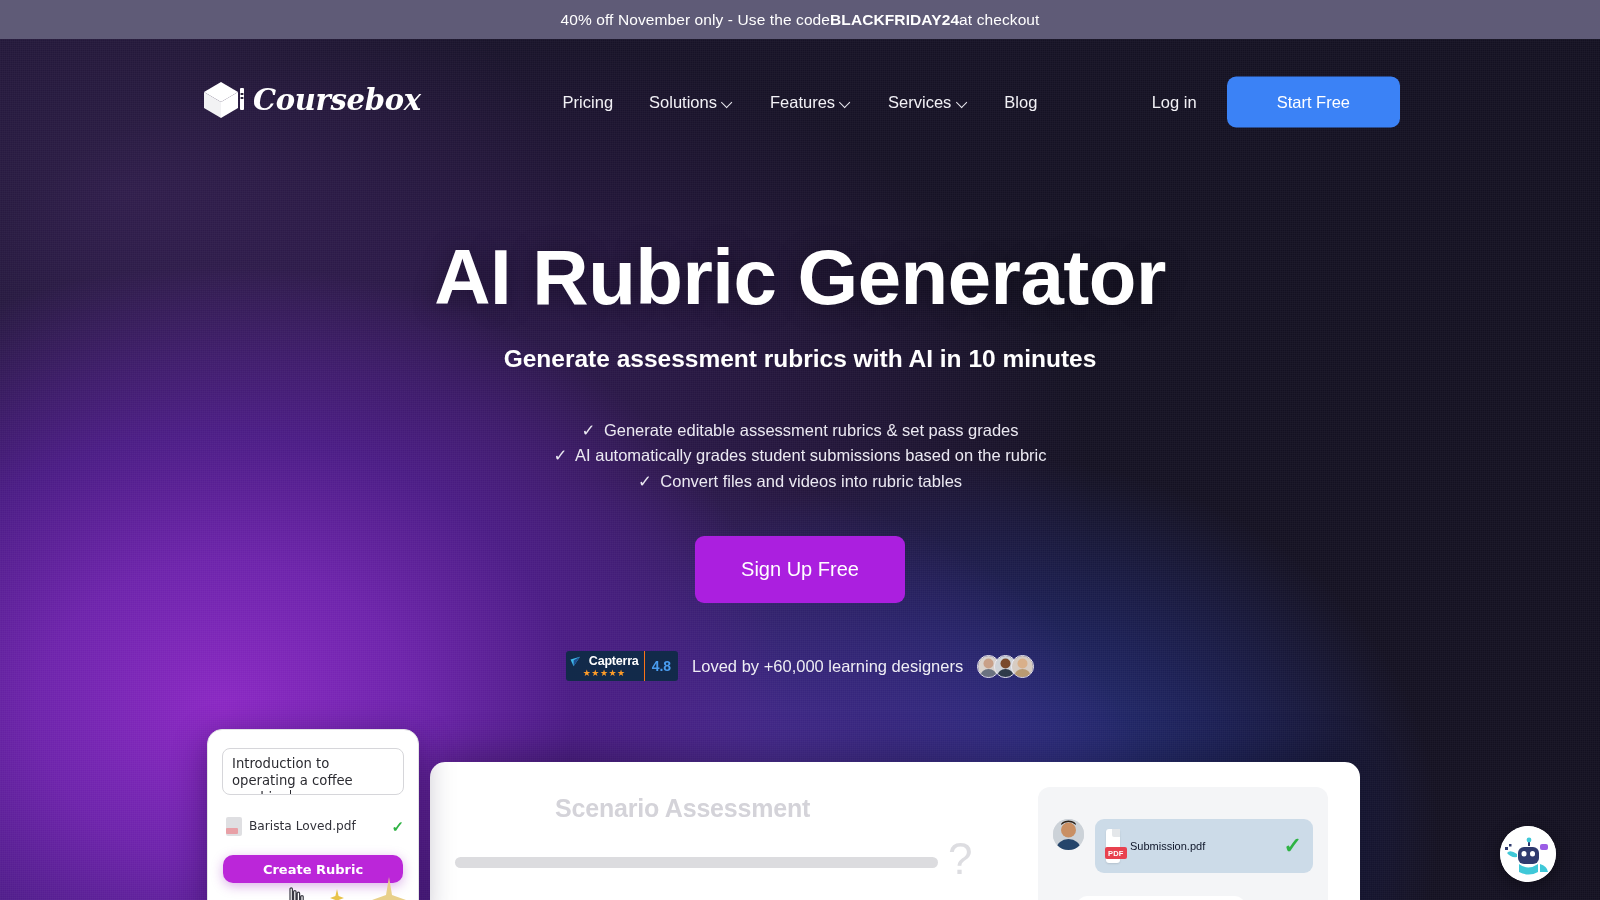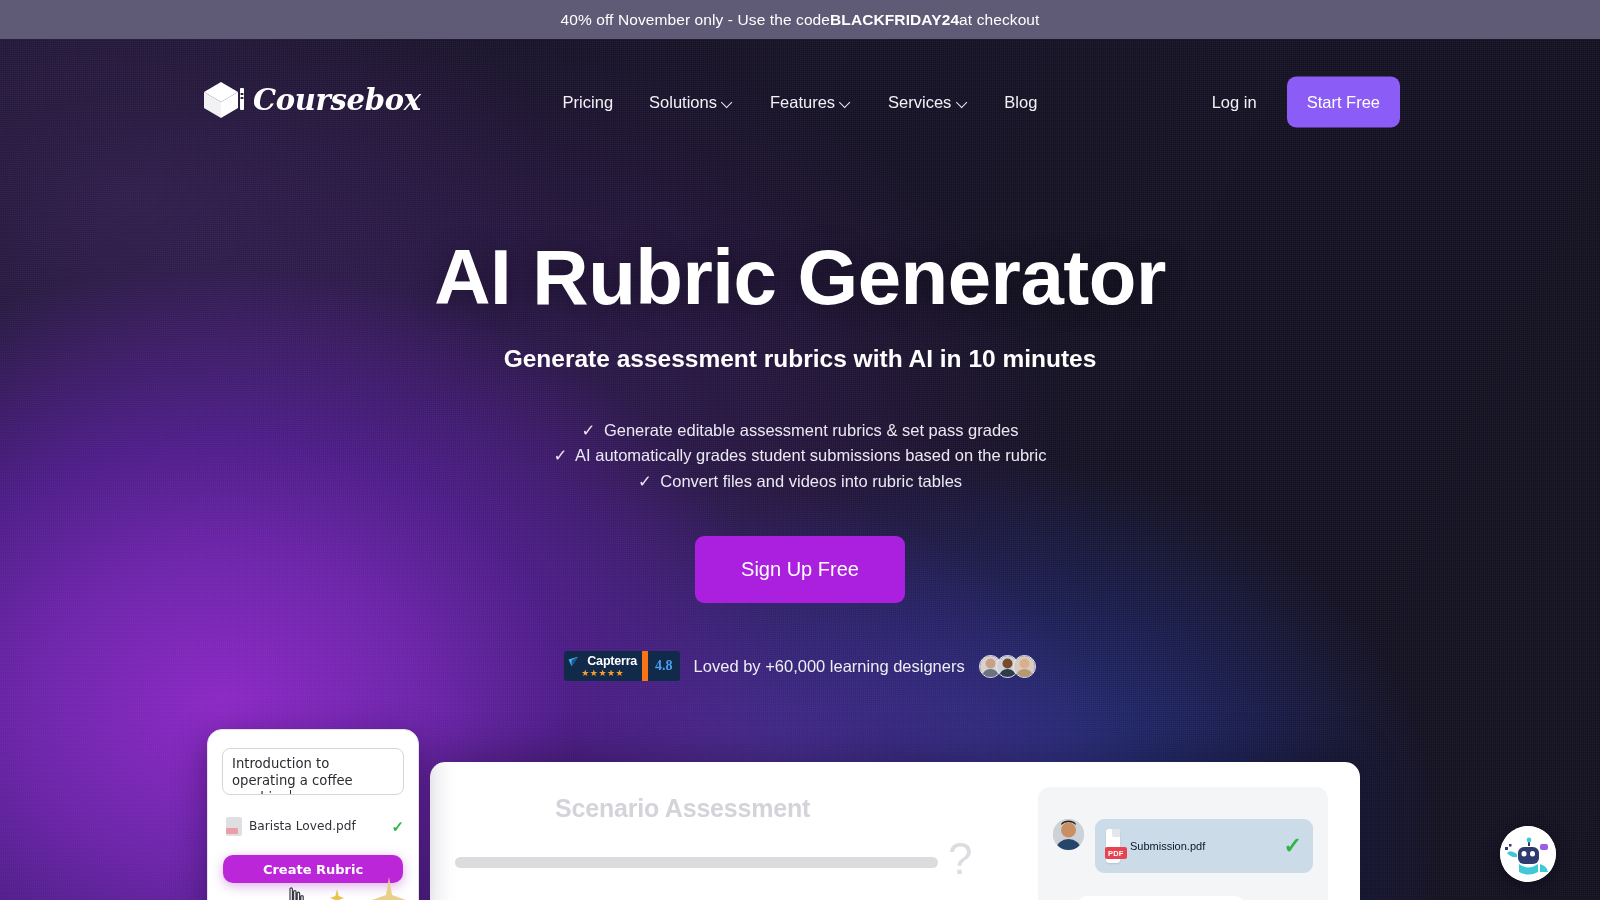--- a/index.html
+++ b/index.html
@@ -70,22 +70,22 @@
     content:""; position:absolute; left:0; top:1px;
     width:7px; height:7px; border-right:1.8px solid #e9e8ef; border-bottom:1.8px solid #e9e8ef;
     transform:rotate(45deg);
   }
   #header-actions{
     position:absolute; right:200px; top:50%; transform:translateY(-50%);
     display:flex; align-items:center; gap:30px;
   }
   #login-link{ color:#f2f1f6; font-size:16.5px; cursor:pointer; }
   #start-free-btn{
-    background:#8b5cf6; color:#fff; font-size:16.5px;
-    padding:16px 20px; border-radius:9px; cursor:pointer; border:none;
+    background:#3b82f6; color:#fff; font-size:16.5px;
+    padding:16px 50px; border-radius:9px; cursor:pointer; border:none;
     font-family:inherit;
   }
 
   
   #hero-content{
     position:absolute; left:0; top:0; width:1600px; z-index:20; text-align:center;
   }
   #hero-title{
     margin-top:198px; color:#fff; font-size:78px; font-weight:700;
     letter-spacing:-.5px; line-height:1.05;
@@ -110,21 +110,21 @@
   #capterra-badge{
     display:flex; align-items:stretch; background:#122a4a;
     border-radius:3px; overflow:hidden; height:30px;
   }
   #capterra-badge .cl{ display:flex; flex-direction:column; justify-content:center; padding:2px 5px 2px 4px; }
   #capterra-badge .ctop{ display:flex; align-items:center; gap:8px; }
   #capterra-badge .cname{ color:#fff; font-size:12.5px; font-weight:700; letter-spacing:-.2px; }
   #capterra-badge .stars{ color:#ff9d28; font-size:9px; letter-spacing:.5px; line-height:9px; margin-top:1px; }
   #capterra-badge .cr{
     display:flex; align-items:center; padding:0 7px;
-    border-left:6px solid #f97316; color:#4a9df0; font-size:14px; font-weight:700;font-family:Liberation Serif, serif;
+    border-left:1px solid #f97316; color:#4a9df0; font-size:14px; font-weight:700;
   }
   #proof-text{ color:#eeedf4; font-size:16.5px; }
   #avatar-stack{ display:flex; align-items:center; }
   .avatar{
     width:23px; height:23px; border-radius:50%; border:1.6px solid #efedf5;
     margin-left:-6px; overflow:hidden; position:relative;
   }
   .avatar:first-child{ margin-left:0; }
 
   

